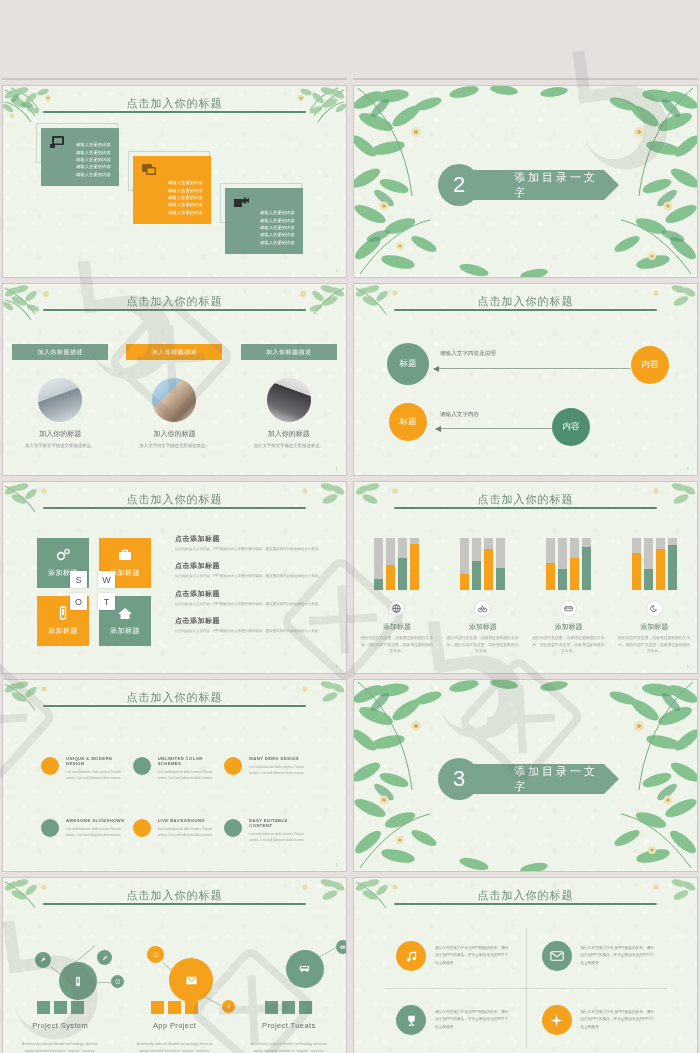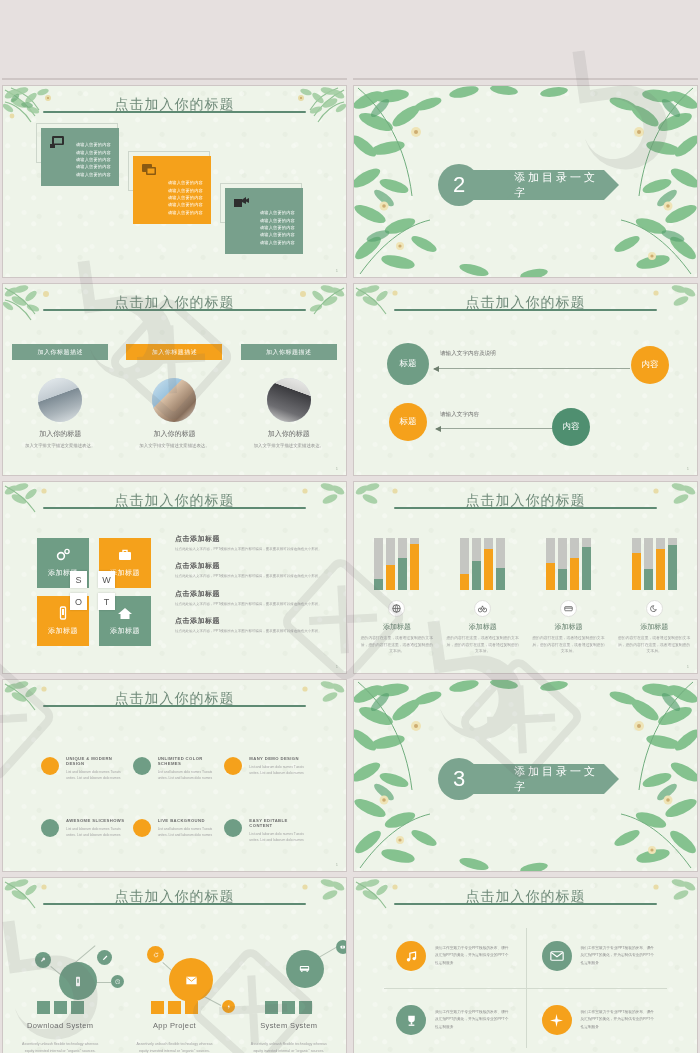--- a/index.html
+++ b/index.html
@@ -42,21 +42,21 @@
   .leaf-corner.tr{ right:0; top:0; transform:scaleX(-1); }
   .leaf-corner svg{ width:100%; height:100%; display:block; }
 
   
   .leaf-frame{ position:absolute; inset:0; z-index:2; pointer-events:none; }
   .leaf-frame svg{ width:100%; height:100%; display:block; }
 
   
   .s-title{
     position:absolute; top:10px; left:0; right:0; text-align:center;
-    font-size:14px; color:#6f8a79; letter-spacing:1px; z-index:4;
+    font-size:11px; color:#6f8a79; letter-spacing:1px; z-index:4;
   }
   .s-rule{
     position:absolute; top:25px; left:40px; right:40px; height:1.6px;
     background:#5e8a73; z-index:4; border-radius:1px;
   }
   .pagenum{
     position:absolute; right:8px; bottom:4px; font-size:4px; color:#a9b6a7; z-index:4;
   }
 
   
@@ -970,21 +970,21 @@
             <svg viewBox="0 0 12 16" width="8" height="11">
                 <rect x="3" y="1" width="6" height="14" rx="1" fill="#fff"></rect>
                 <rect x="5" y="4" width="2" height="6" fill="#6f9d85"></rect>
               </svg>
           </div>
           <div class="blocks">
             <span class="blk3" style="background:#6f9d85"></span>
             <span class="blk3" style="background:#6f9d85"></span>
             <span class="blk3" style="background:#6f9d85"></span>
           </div>
-          <div class="ntitle">Download System</div>
+          <div class="ntitle">Project System</div>
           <div class="ndesc">Assertively unleash flexible technology whereas equity invested internal or "organic" sources.</div>
         </div>
 
         <div class="nc">
           <div class="edge" style="left:46px;top:34px;width:32px;transform:rotate(42deg);"></div>
           <div class="edge" style="left:76px;top:62px;width:32px;transform:rotate(28deg);"></div>
           <div class="sat" style="left:30px;top:18px;width:17px;height:17px;background:#f5a11b;">
             <svg viewBox="0 0 10 10" width="6" height="6">
                 <path d="M8 5a3 3 0 1 1-1-2.2M8 1v2H6" fill="none" stroke="#fff" stroke-width="1"></path>
               </svg>
@@ -1023,21 +1023,21 @@
                 <rect x="2.5" y="3" width="11" height="2.4" fill="#6f9d85"></rect>
                 <circle cx="4" cy="9.4" r="1.2" fill="#fff"></circle>
                 <circle cx="12" cy="9.4" r="1.2" fill="#fff"></circle>
               </svg>
           </div>
           <div class="blocks">
             <span class="blk3" style="background:#6f9d85"></span>
             <span class="blk3" style="background:#6f9d85"></span>
             <span class="blk3" style="background:#6f9d85"></span>
           </div>
-          <div class="ntitle">System System</div>
+          <div class="ntitle">Project Tueats</div>
           <div class="ndesc">Assertively unleash flexible technology whereas equity invested internal or "organic" sources.</div>
         </div>
       </div>
 
     </div>
 
     <div class="slide s12">
       <div class="leaf-corner tl">
         <svg viewBox="0 0 78 44">
           <g fill="#9ecb9e" opacity=".85">

